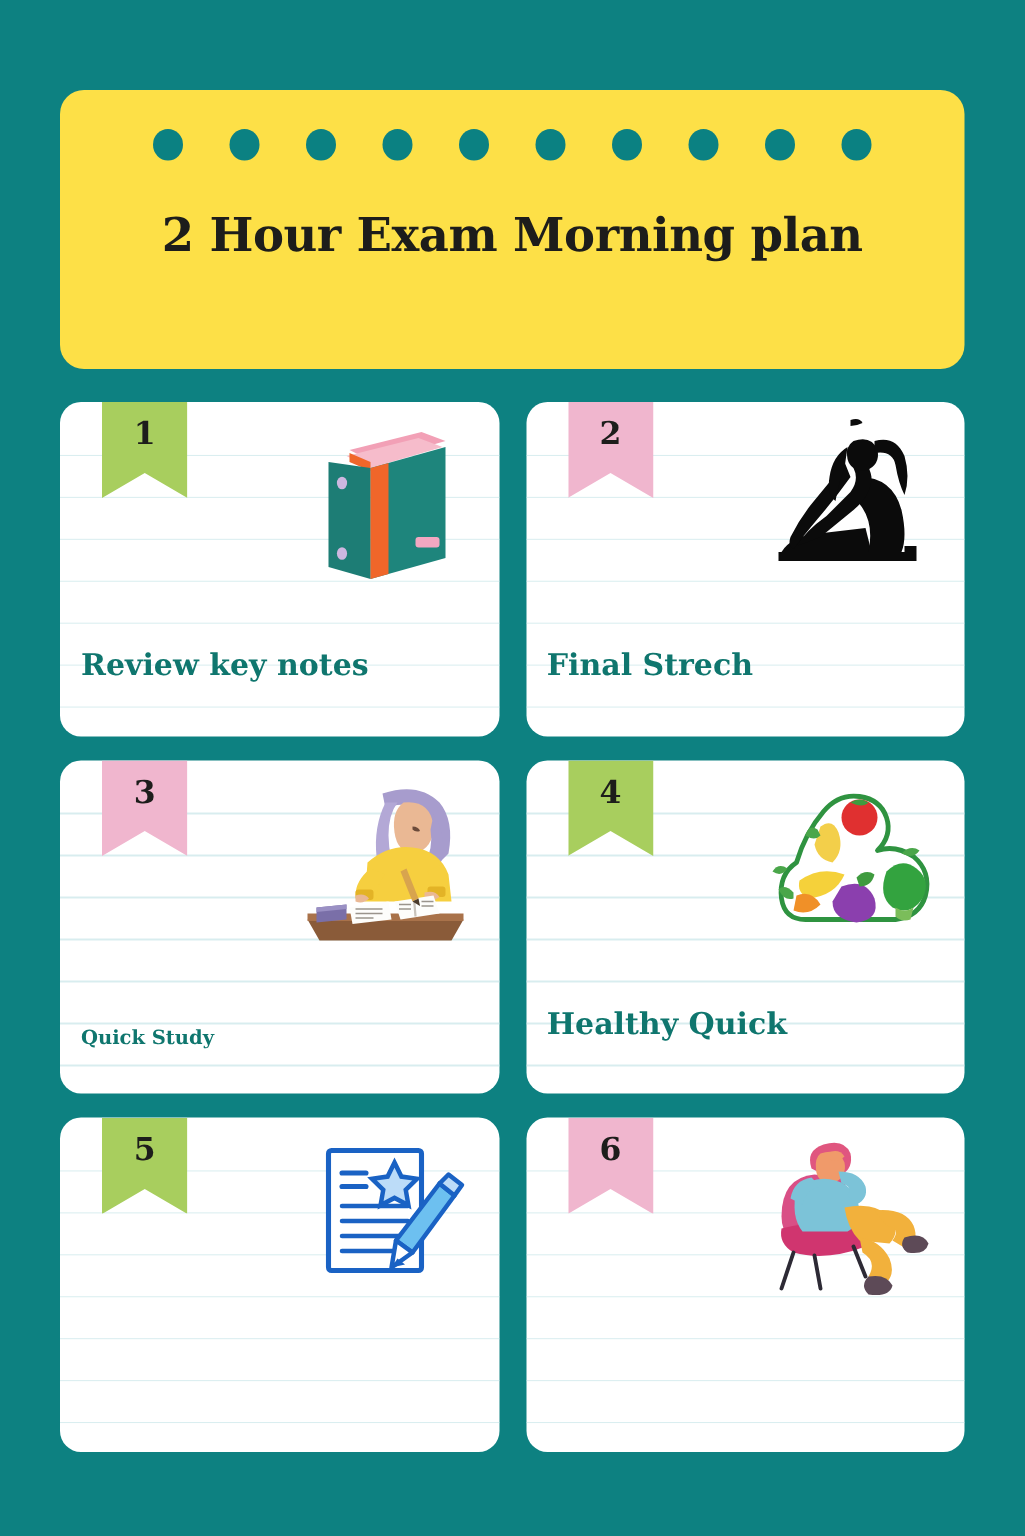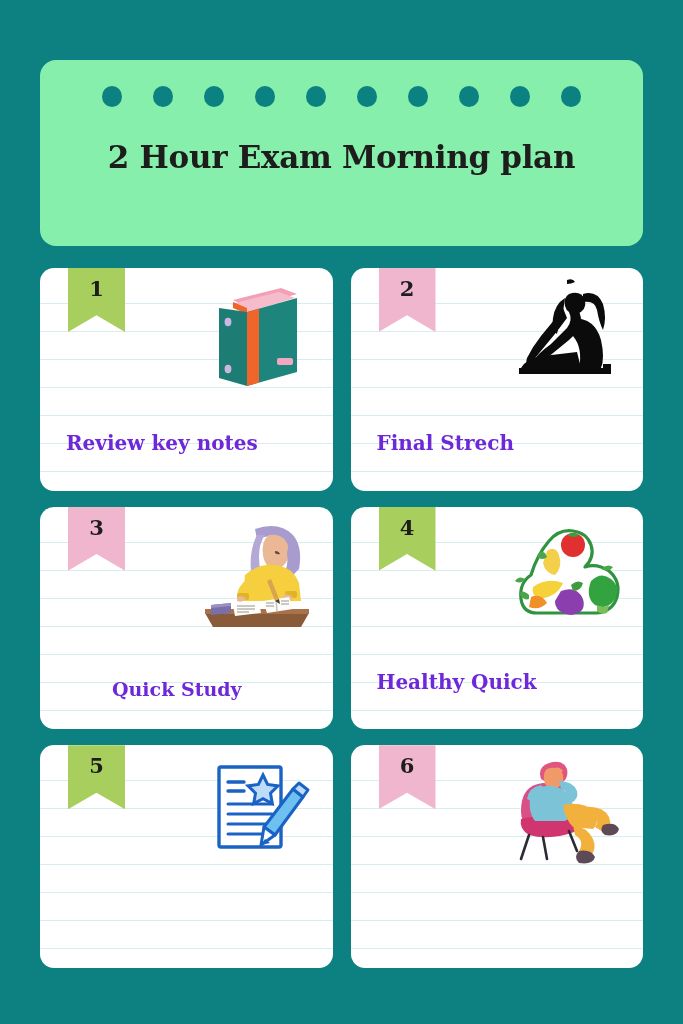--- a/index.html
+++ b/index.html
@@ -19,21 +19,21 @@
   .poster {
     width: 683px;
     height: 1024px;
     padding: 60px 40px 56px 40px;
     display: flex;
     flex-direction: column;
   }
 
   
   .header-panel {
-    background: #86efac;
+    background: #fde047;
     border-radius: 16px;
     height: 186px;
     flex: 0 0 186px;
     position: relative;
     display: flex;
     flex-direction: column;
     align-items: center;
   }
 
   .punch-row {
@@ -112,30 +112,30 @@
     font-family: "DejaVu Serif", serif;
     font-weight: 700;
     font-size: 21px;
     color: #1d1d1b;
     line-height: 1;
   }
 
   
   .card-label {
     position: absolute;
-    left: 26px;
+    left: 14px;
     right: 14px;
     bottom: 34px;
     font-family: "DejaVu Serif", serif;
     font-weight: 700;
     font-size: 20px;
     line-height: 1.28;
-    color: #6d28d9;
-  }
-  .card-label.two-line { bottom: 28px; font-size: 19px; margin-left: 46px; }
+    color: #0f766e;
+  }
+  .card-label.two-line { bottom: 28px; font-size: 13px; }
 
   
   .illus {
     position: absolute;
     top: 10px;
     right: 16px;
     width: 120px;
     height: 118px;
   }
   .illus svg { display: block; width: 100%; height: 100%; }

